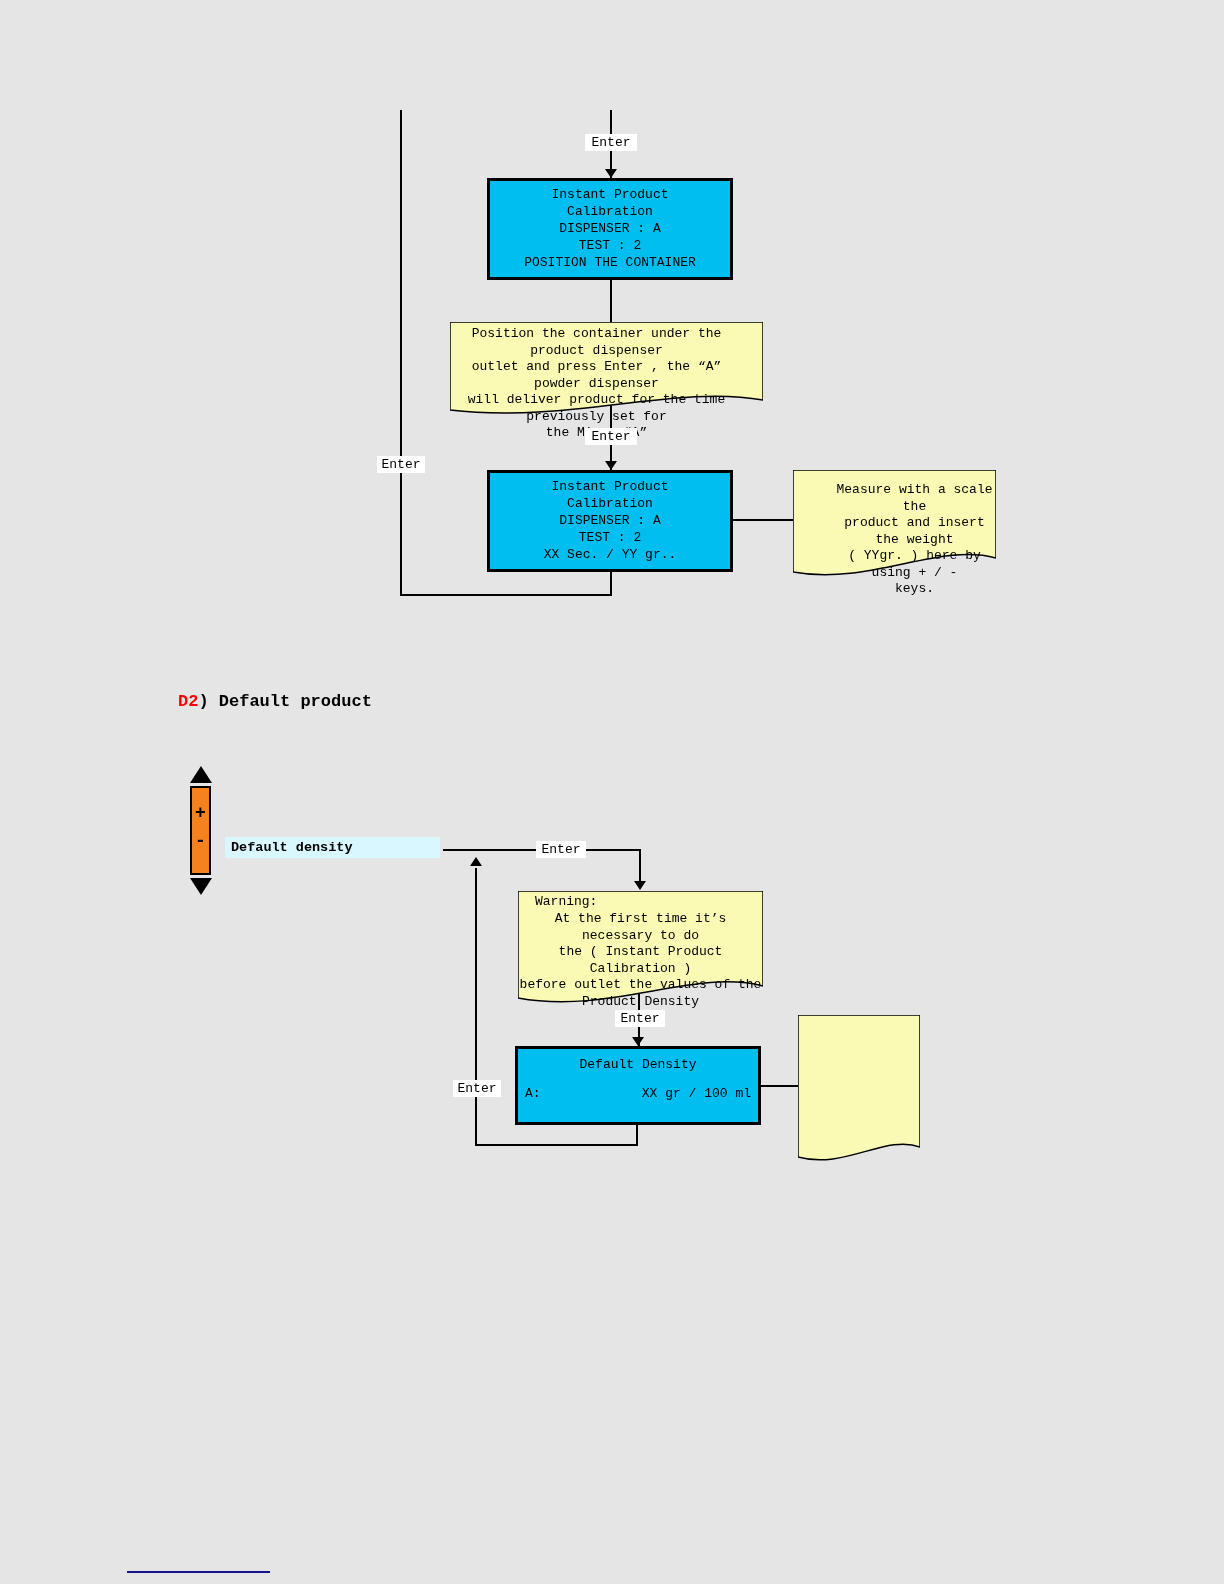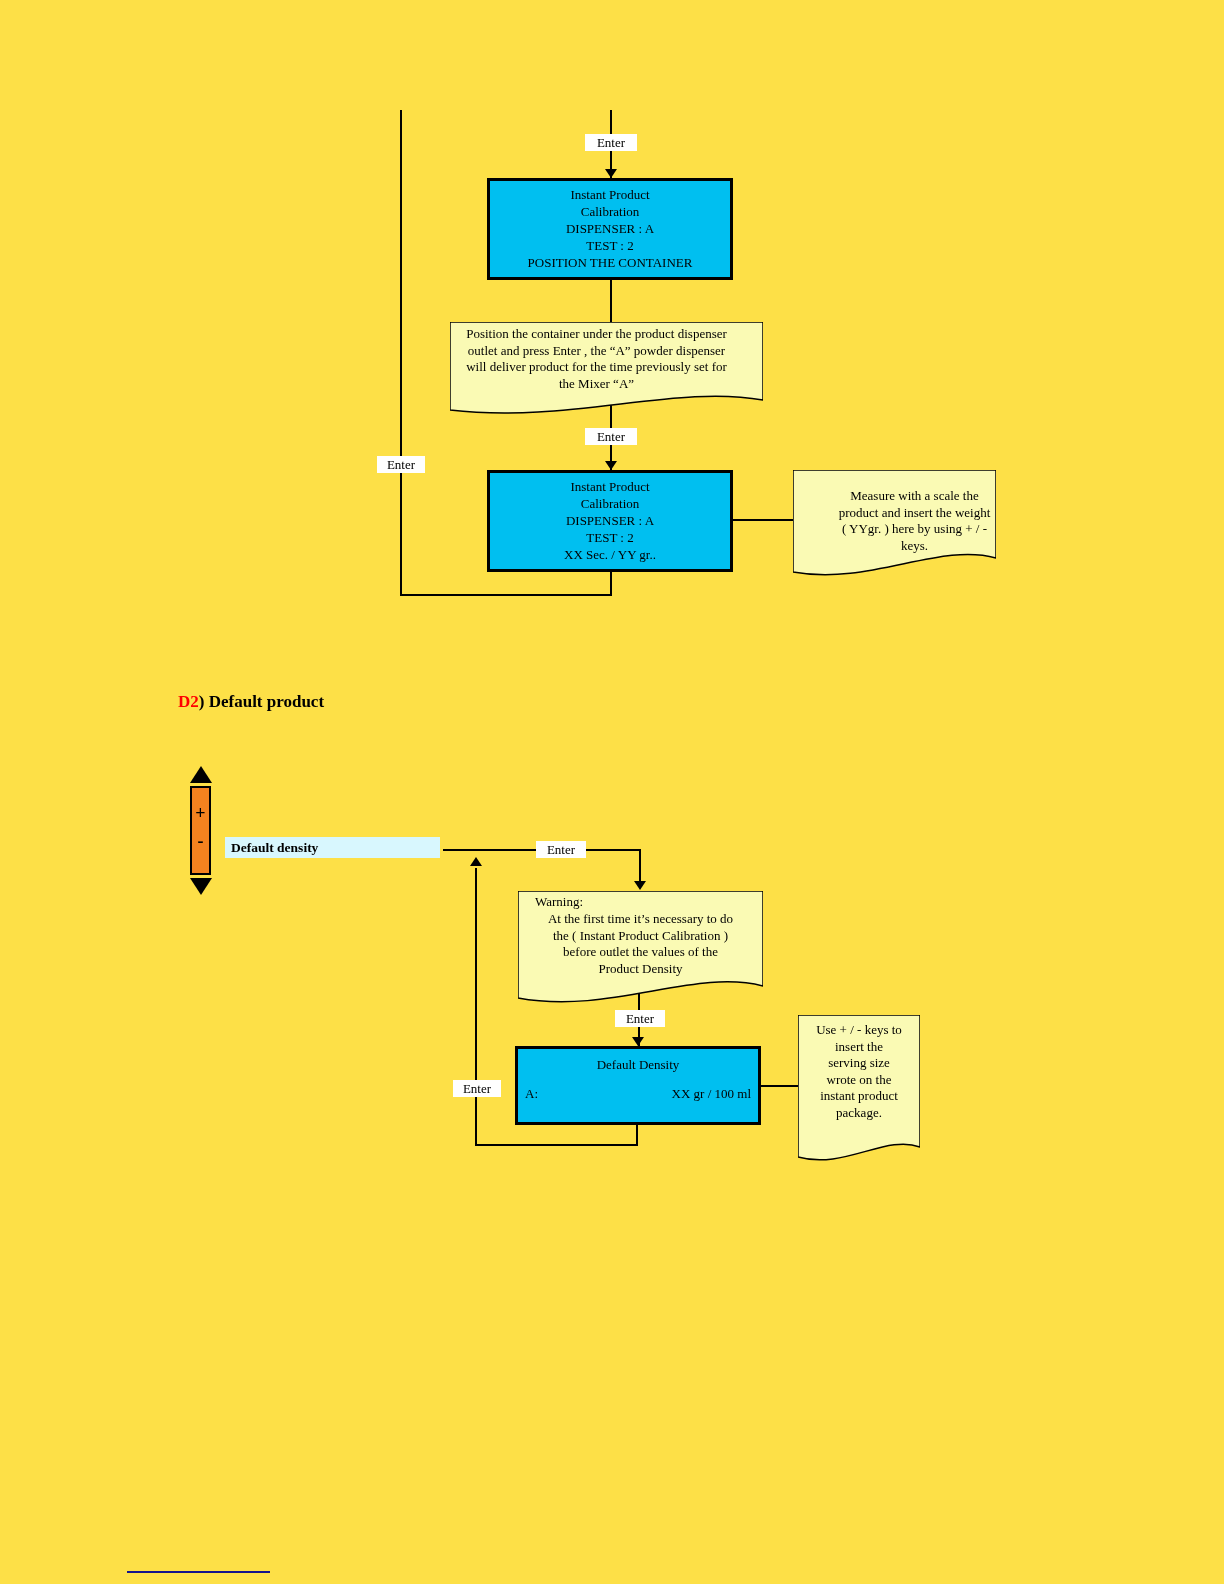--- a/index.html
+++ b/index.html
@@ -1,18 +1,18 @@
 <!DOCTYPE html>
 <html style="--screen_cyan: #00BFF0; --highlight_cyan: #D8F7FE; --note_yellow: #FAFAB4; --control_orange: #F5821F; --heading_red: #FF0000; --line_black: #000000; --footer_navy: #14148C;"><head>
 <meta charset="utf-8">
 <style>
   html,body { margin:0; padding:0; background:#ffffff; }
   #page {
-    position:relative; width:1224px; height:1584px; background:#fde047;
-    font-family:Liberation Serif, serif; color:#000; overflow:hidden;
+    position:relative; width:1224px; height:1584px; background:#e5e5e5;
+    font-family:Liberation Mono, monospace; color:#000; overflow:hidden;
   }
   .line { position:absolute; background:var(--line_black,#000); z-index:1; }
   .navy { background:var(--footer_navy,#14148C); }
   
   .arr { position:absolute; width:0; height:0; z-index:2; }
   .arr.down { border-left:6px solid transparent; border-right:6px solid transparent; border-top:9px solid #000; }
   .arr.up   { border-left:6px solid transparent; border-right:6px solid transparent; border-bottom:9px solid #000; }
   
   .screen {
     position:absolute; box-sizing:border-box; background:var(--screen_cyan,#00BFF0);
@@ -100,21 +100,21 @@
   <div class="screen lines" style="left:487px; top:470px; width:246px; height:102px; padding-top:5px;">Instant Product
 Calibration
 DISPENSER : A
 TEST : 2
 XX Sec. / YY gr..</div>
 
   <div class="note" style="left:793px; top:470px; width:203px; height:110px;">
     <svg width="203" height="110" viewBox="0 0 203 110">
       <path d="M0 0 H203 V88 C146 72 77 116 0 102 Z" style="fill:var(--note_yellow,#FAFAB4); stroke:#000; stroke-width:1.5;"></path>
     </svg>
-    <div class="txt lines" style="top:18px;padding-left:40px;">Measure with a scale the
+    <div class="txt lines" style="top:12px;padding-left:40px;">Measure with a scale the
 product and insert the weight
 ( YYgr. ) here by using + / -
 keys.</div>
   </div>
 
   <div class="heading" style="left:178px; top:692px;">
     <span class="red">D2</span><span>) Default product</span>
   </div>
 
   <div class="tri up" style="left:190px; top:766px;"></div>
@@ -149,23 +149,17 @@
     <div class="ddrow" style="top:36px;">
       <span class="lft">A:</span>
       <span class="rgt">XX gr / 100 ml</span>
     </div>
   </div>
 
   <div class="note" style="left:798px; top:1015px; width:122px; height:150px;">
     <svg width="122" height="150" viewBox="0 0 122 150">
       <path d="M0 0 H122 V132 C88 119 46 155 0 142 Z" style="fill:var(--note_yellow,#FAFAB4); stroke:#000; stroke-width:1.5;"></path>
     </svg>
-    <div class="txt lines" style="top:7px;">Use + / - keys to
-insert the
-serving size
-wrote on the
-instant product
-package.</div>
   </div>
 
   <div class="line navy" style="left:127px; top:1571px; width:143px; height:2px;"></div>
 
 </div>
 
 </body></html>

